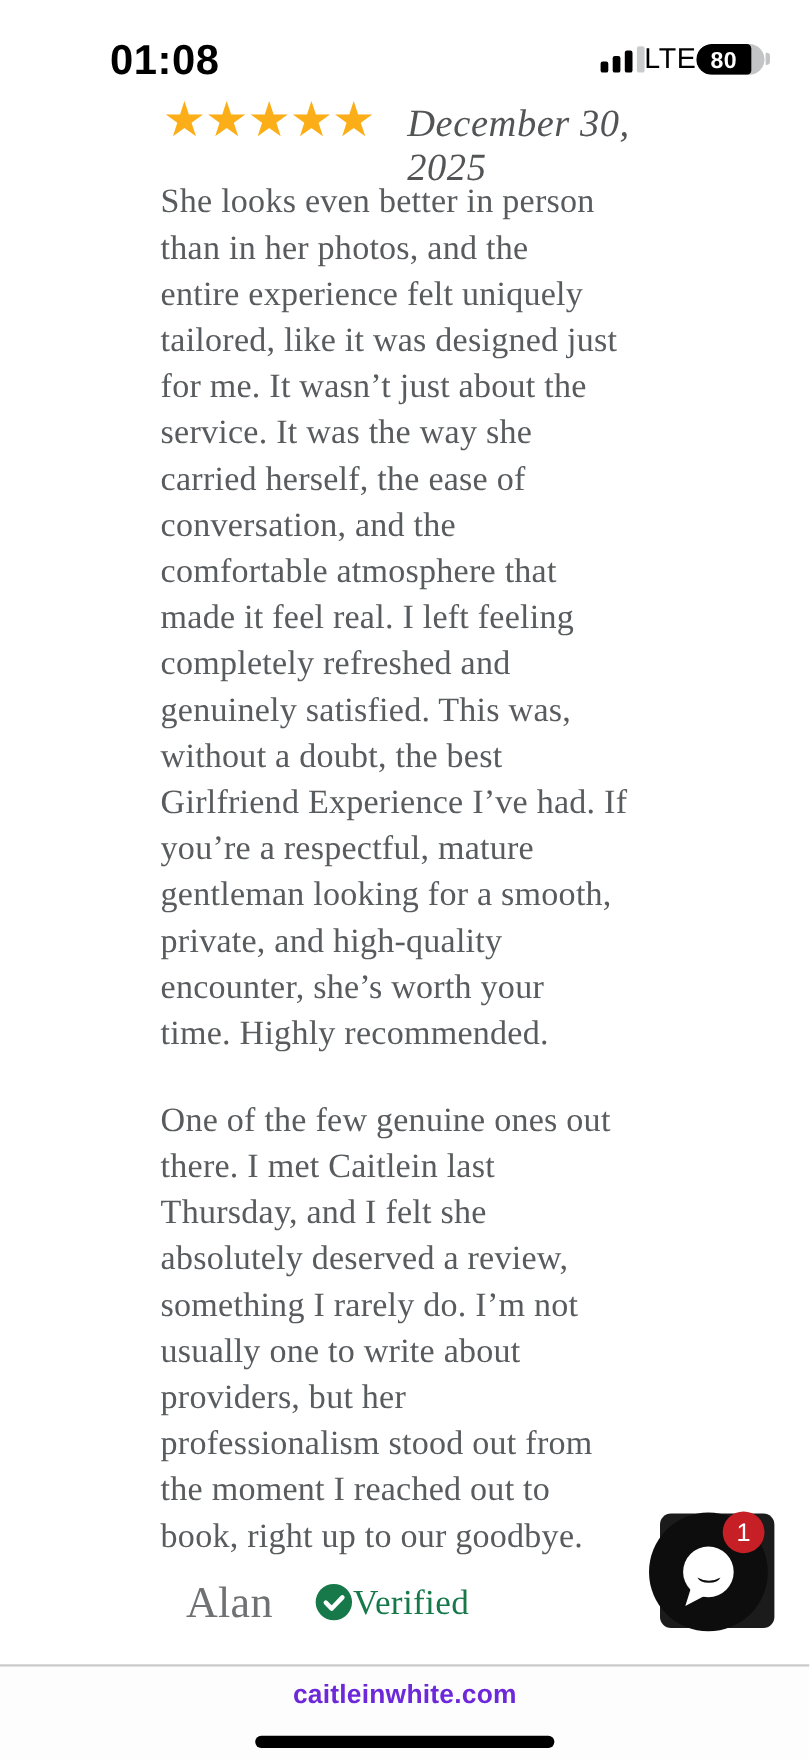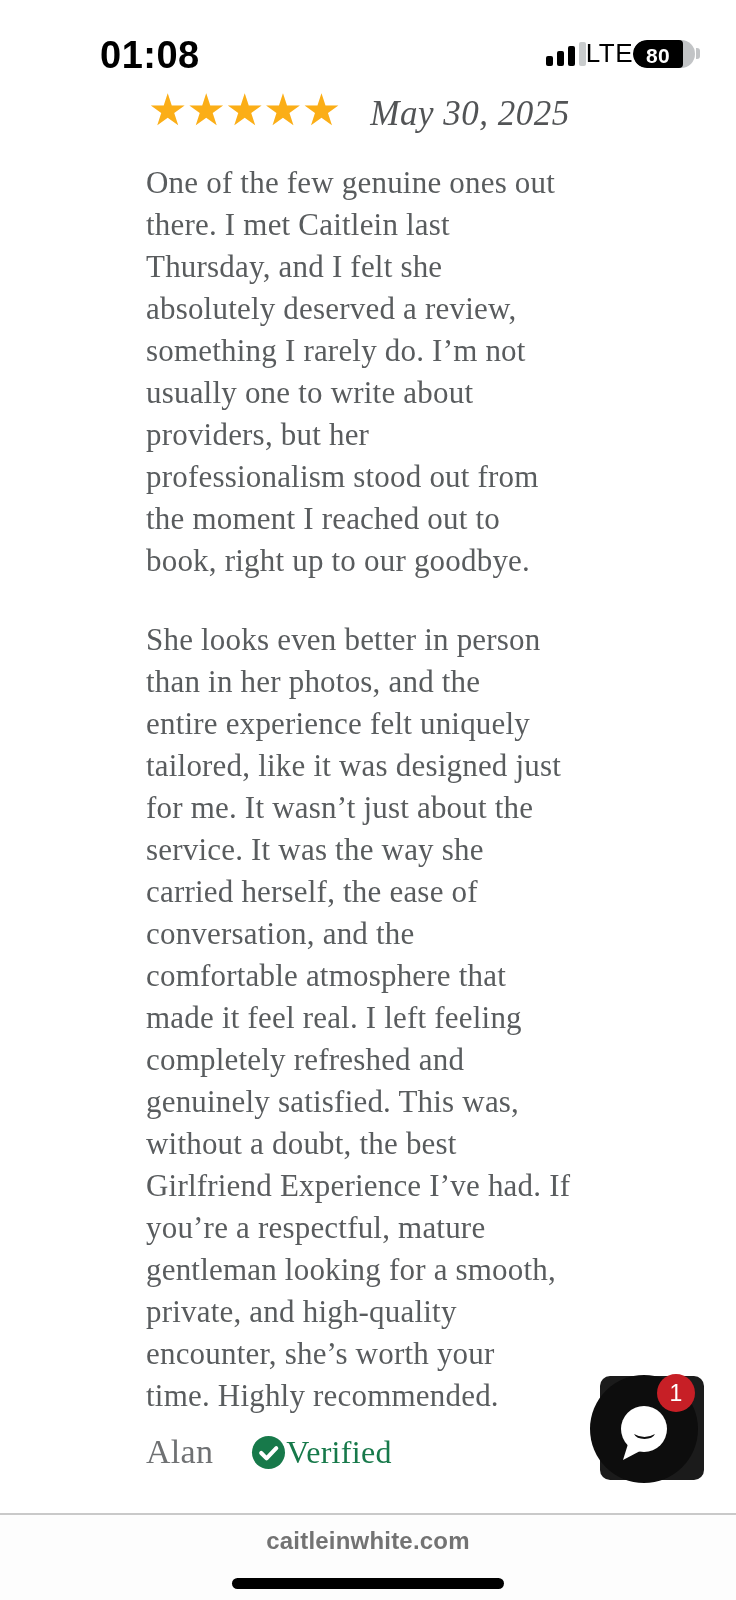--- a/index.html
+++ b/index.html
@@ -78,21 +78,21 @@
   .show-less{
     display:inline-block;
     margin-left:20px;
     font-size:31px;line-height:42px;color:#141517;
     letter-spacing:.3px;cursor:pointer;
   }
   .reviewer-row{
     margin-top:16px;
     display:flex;align-items:center;
   }
-  .reviewer-name{font-size:34px;color:#6f7173;letter-spacing:.3px;}
+  .reviewer-name{font-size:40px;color:#6f7173;letter-spacing:.3px;margin-left:23px;}
   .verified-badge{display:flex;align-items:center;margin-left:38px;}
   .verified-check{width:35px;height:35px;display:block;}
   .verified-label{
     font-size:32px;color:var(--verified-green,#17794a);
     letter-spacing:.3px;
   }
 
   
   .chat-widget{
     position:absolute;left:600px;top:1376px;width:104px;height:104px;
@@ -116,21 +116,21 @@
   
   .bottom-bar{
     position:absolute;left:0;right:0;bottom:0;height:87px;
     background:#fdfdfd;border-top:2px solid var(--hairline,#c9c9c9);
     font-family:"Liberation Sans", sans-serif;
   }
   .url-pill{
     position:absolute;left:0;right:0;top:12px;text-align:center;cursor:pointer;
   }
   .url-text{
-    font-size:24px;font-weight:600;color:#737373;letter-spacing:.2px;
+    font-size:24px;font-weight:600;color:#6d28d9;letter-spacing:.2px;
   }
   .home-indicator{
     position:absolute;left:232px;top:63px;width:272px;height:11px;
     border-radius:6px;background:#000;
   }
 </style>
 </head>
 <body>
 
 <div class="screen">
@@ -152,52 +152,52 @@
             </div>
         </div>
         <div class="bat-cap"></div>
       </div>
     </div>
   </div>
 
   <div class="content">
     <div class="rating-row">
       <span class="stars">★★★★★</span>
-      <span class="review-date">May 30, 2025</span>
+      <span class="review-date">December 30, 2025</span>
     </div>
     <div class="review-text">
-      <p class="review-paragraph">One of the few genuine ones out
-there. I met Caitlein last
-Thursday, and I felt she
-absolutely deserved a review,
-something I rarely do. I’m not
-usually one to write about
-providers, but her
-professionalism stood out from
-the moment I reached out to
-book, right up to our goodbye.</p>
       <p class="review-paragraph">She looks even better in person
 than in her photos, and the
 entire experience felt uniquely
 tailored, like it was designed just
 for me. It wasn’t just about the
 service. It was the way she
 carried herself, the ease of
 conversation, and the
 comfortable atmosphere that
 made it feel real. I left feeling
 completely refreshed and
 genuinely satisfied. This was,
 without a doubt, the best
 Girlfriend Experience I’ve had. If
 you’re a respectful, mature
 gentleman looking for a smooth,
 private, and high-quality
 encounter, she’s worth your
 time. Highly recommended.</p>
+      <p class="review-paragraph">One of the few genuine ones out
+there. I met Caitlein last
+Thursday, and I felt she
+absolutely deserved a review,
+something I rarely do. I’m not
+usually one to write about
+providers, but her
+professionalism stood out from
+the moment I reached out to
+book, right up to our goodbye.</p>
     </div>
     <div class="reviewer-row">
       <span class="reviewer-name">Alan</span>
       <span class="verified-badge">
         <svg class="verified-check" viewBox="0 0 36 36">
           <circle cx="18" cy="18" r="17" fill="#17794a"></circle>
           <path d="M10.5 18.5 L16 24 L26 13.5" fill="none" stroke="#ffffff" stroke-width="4.2" stroke-linecap="round" stroke-linejoin="round"></path>
         </svg>
         <span class="verified-label">Verified</span>
       </span>

